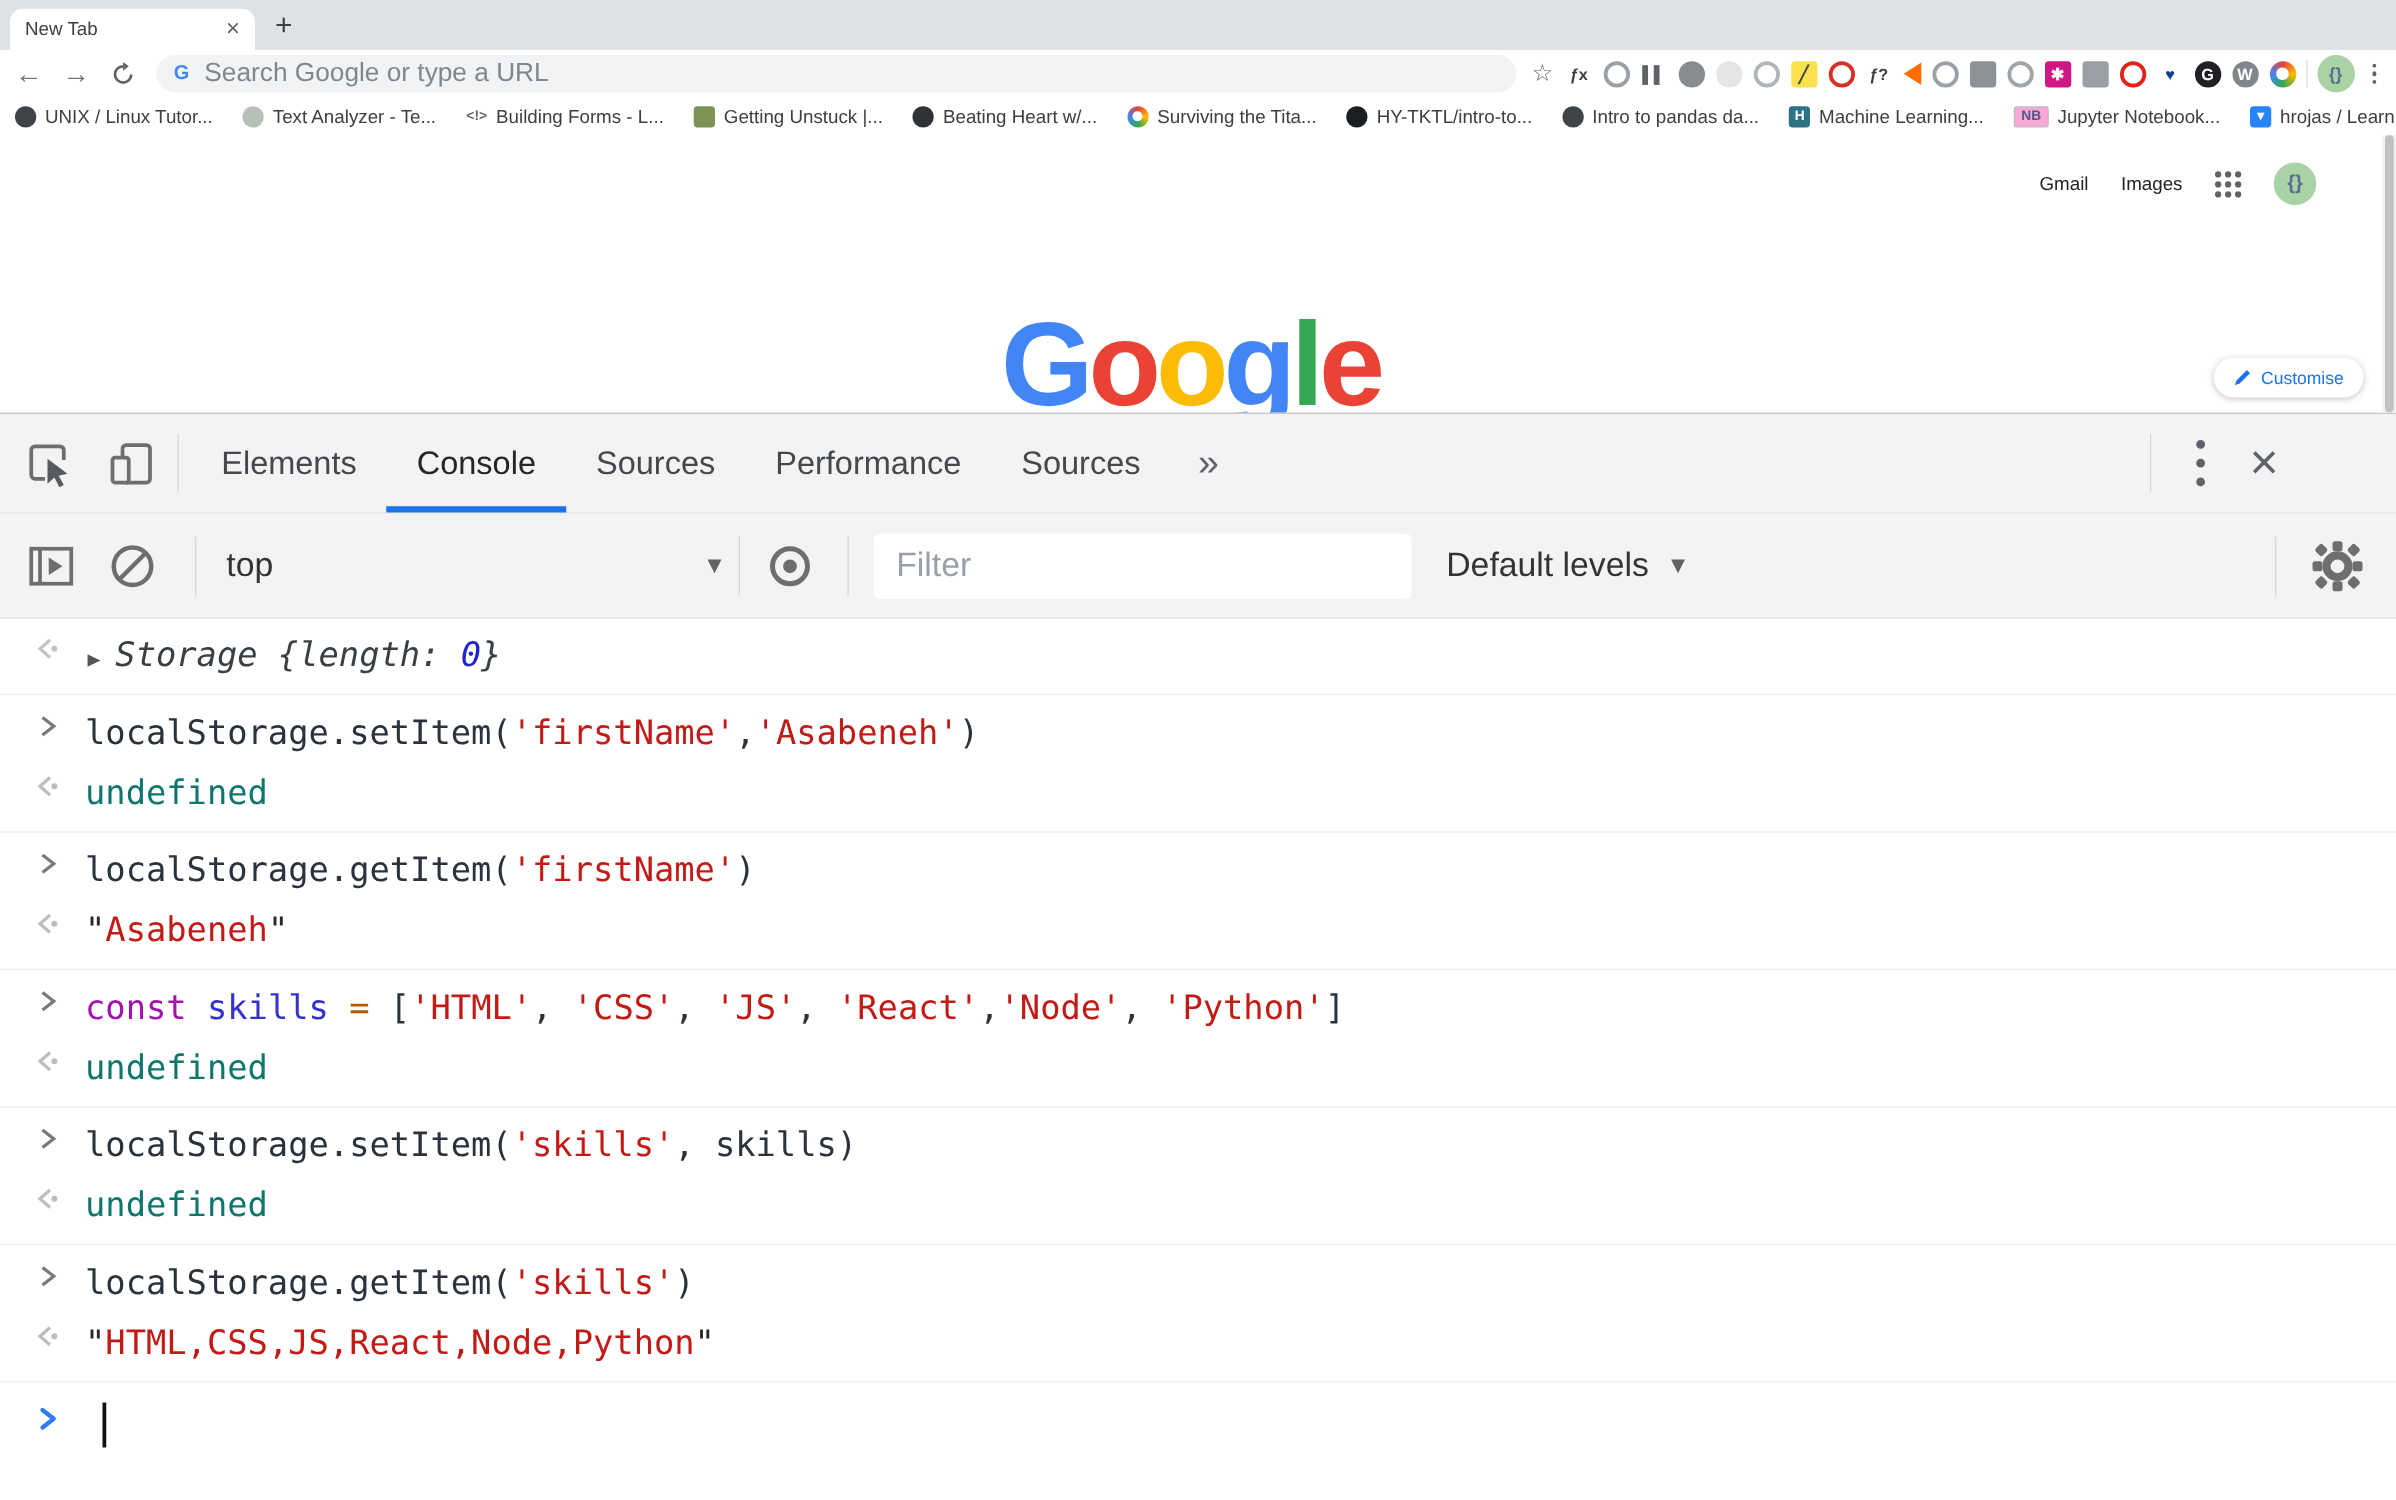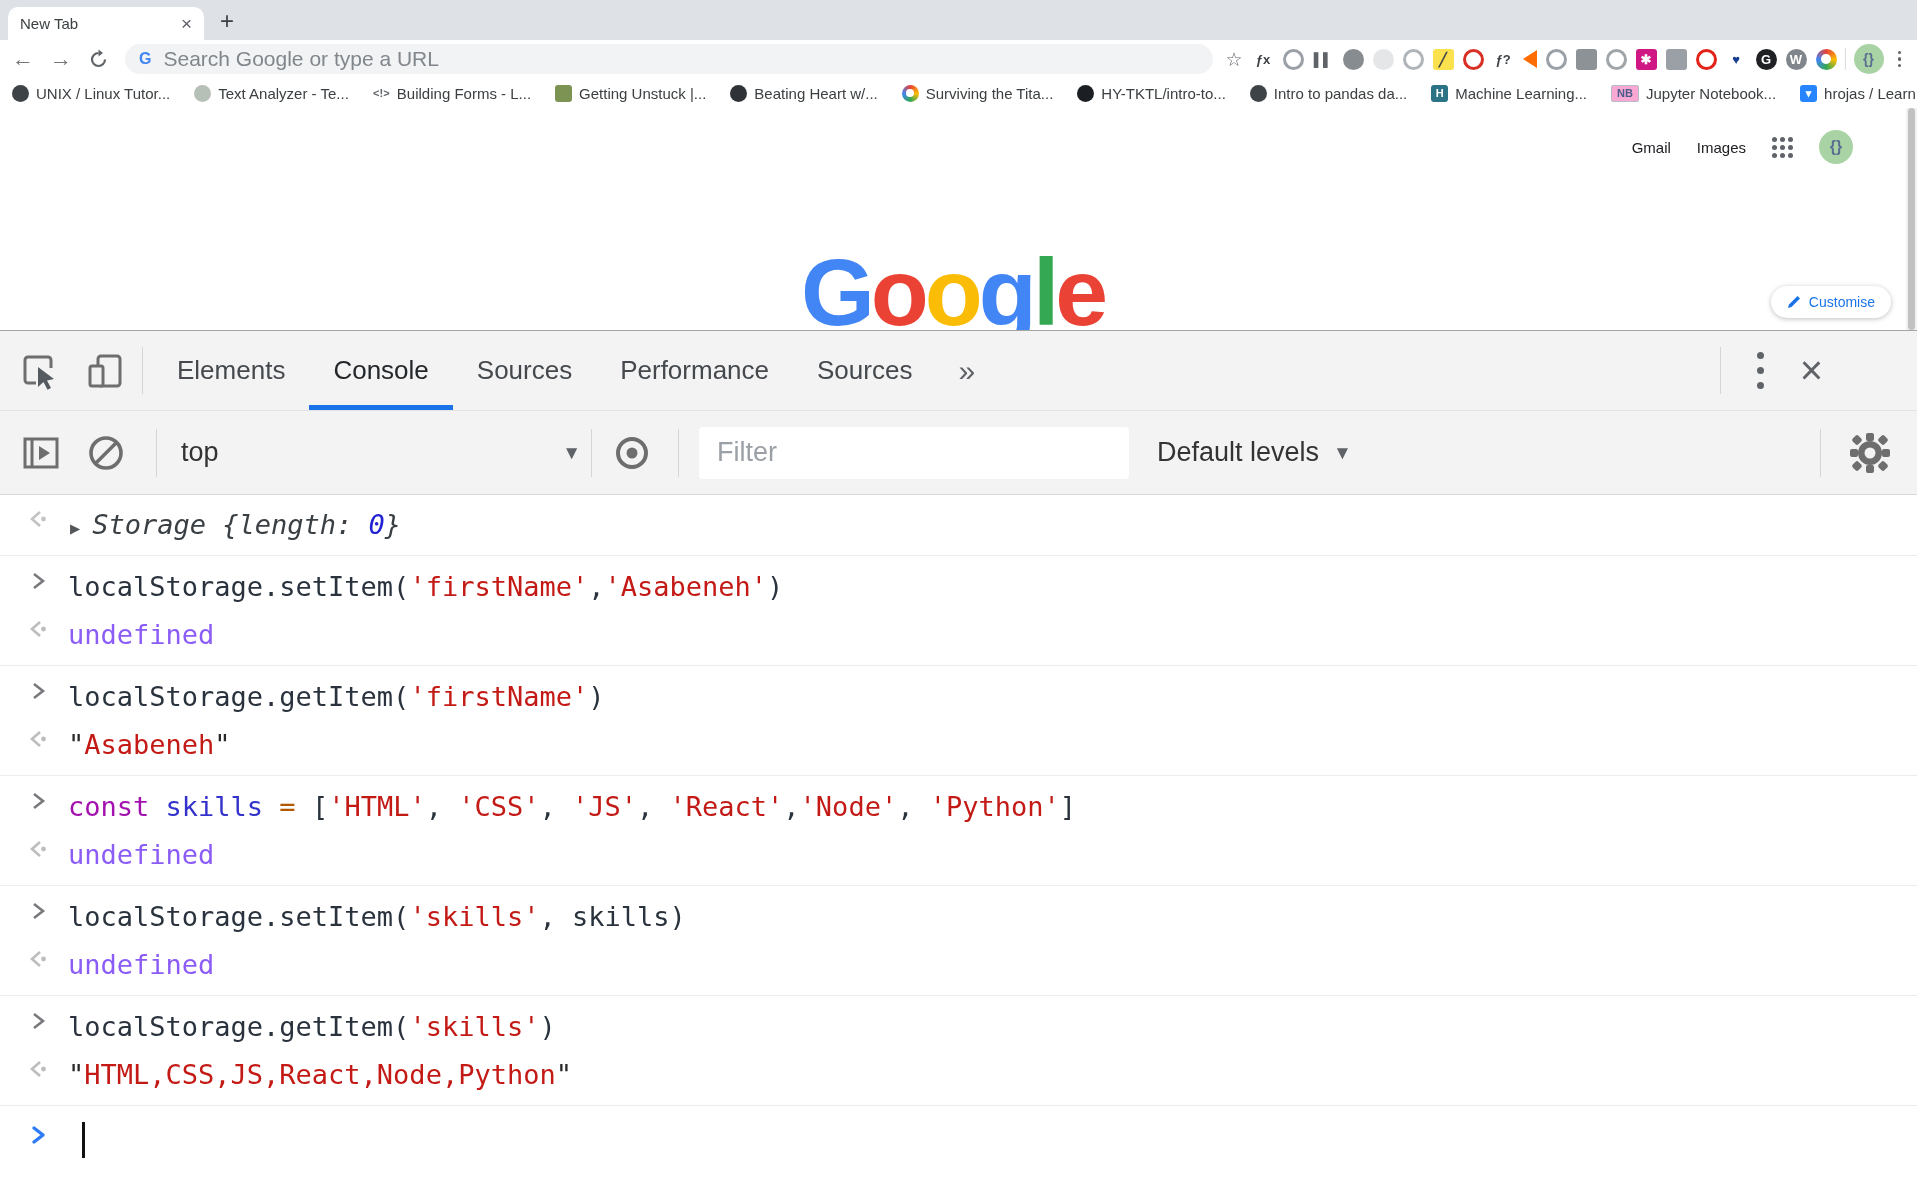--- a/index.html
+++ b/index.html
@@ -94,21 +94,21 @@
   .crow.border-b { border-bottom:1px solid #ececec; }
   .crow.r-prompt { padding:16px 0 0; }
   .expand { font-size:17px; color:#54575a; margin:0 12px 0 2px; font-style:normal; }
   .cursor { width:3px; height:36px; background:#111; margin-left:14px; }
   .c-code { color:#2a333d; }
   .c-str { color:#c41a16; }
   .c-kw { color:#a312af; }
   .c-var { color:#3333cc; }
   .c-op { color:#b35900; }
   .c-num { color:#2323d6; }
-  .c-undef { color:#8b5cf6; }
+  .c-undef { color:#0f766e; }
   .c-q { color:#282828; }
   .c-obj { color:#3a3f44; }
 </style>
 </head>
 <body>
 
 <div class="tabstrip">
   <div class="tab">
     <span class="tab-title">New Tab</span>
     <span class="tab-close">×</span>

